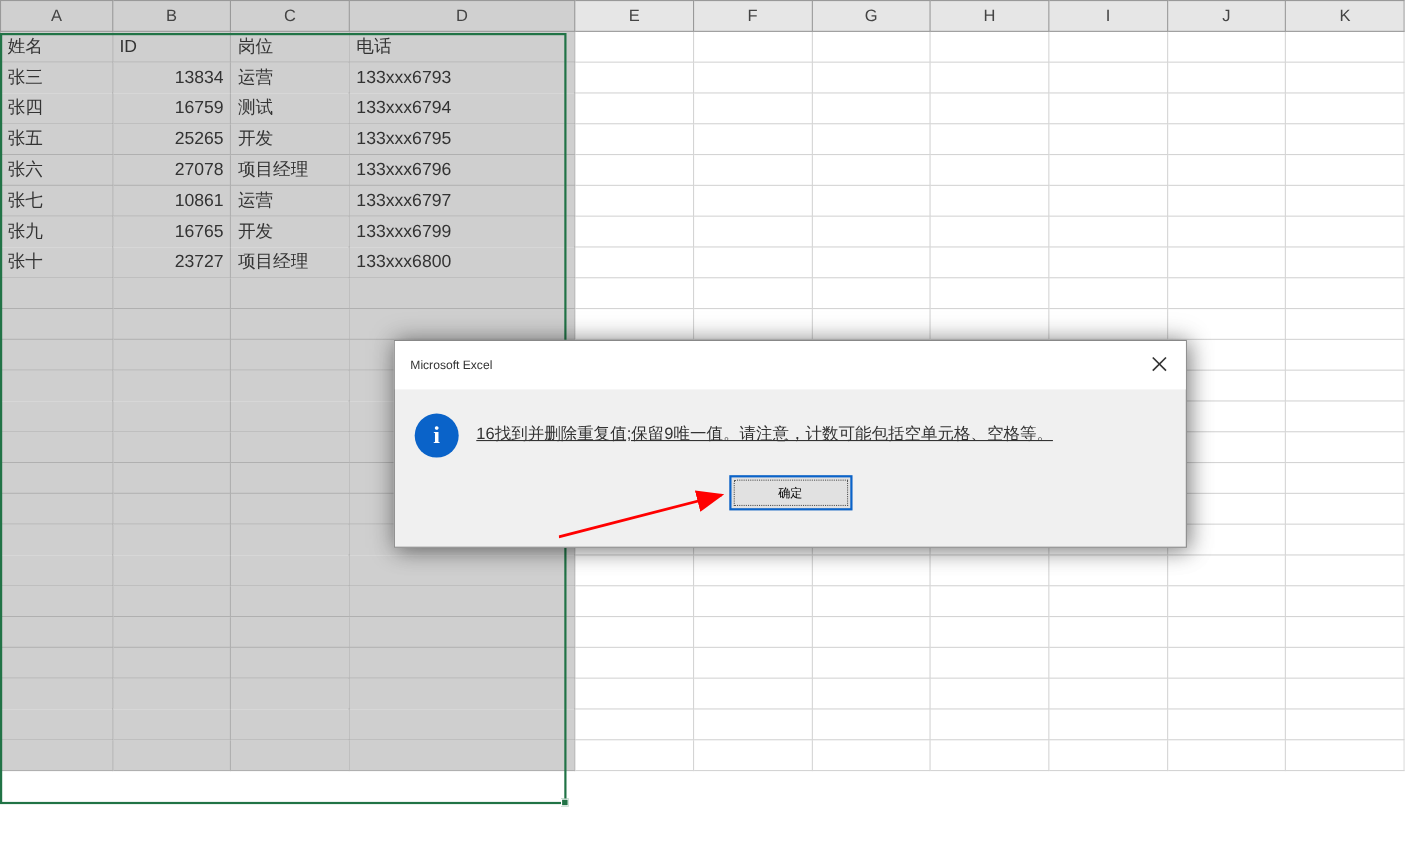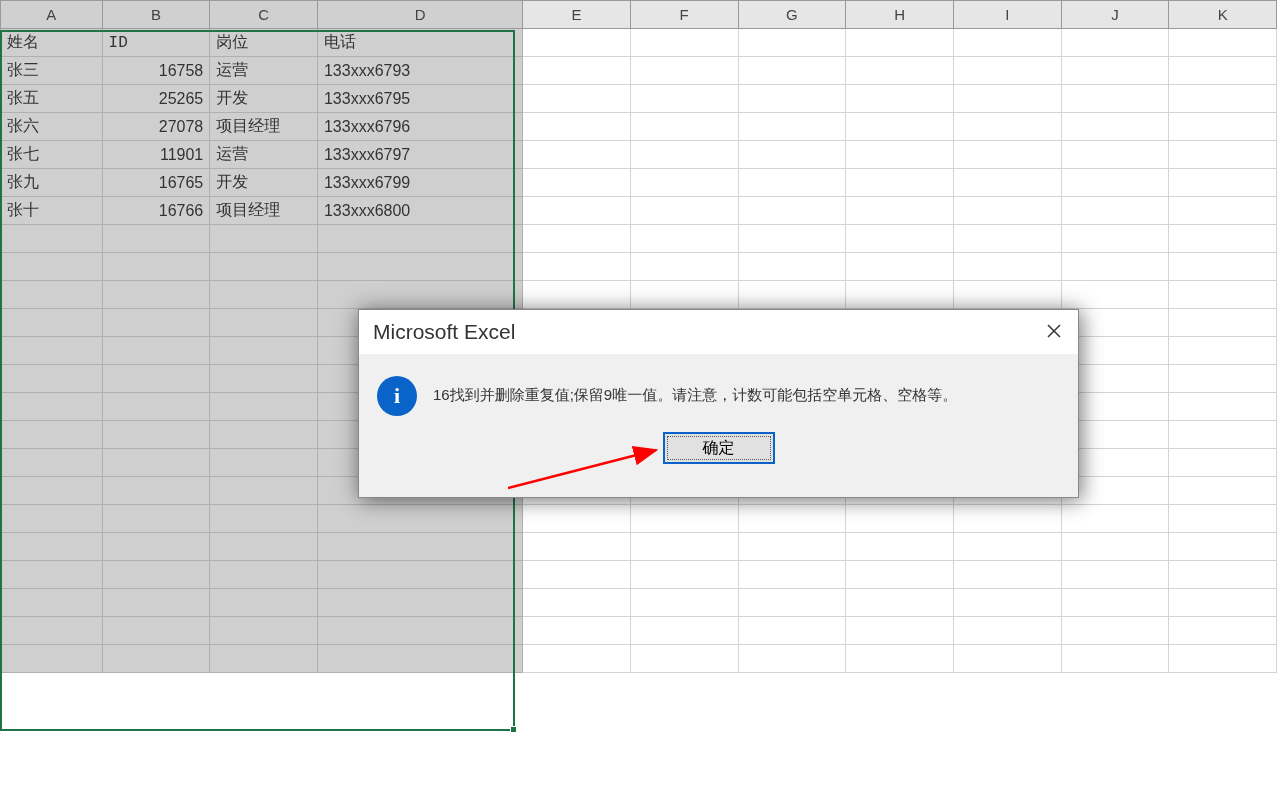--- a/index.html
+++ b/index.html
@@ -48,21 +48,20 @@
     }
     .cell.selected {
       background: #cfcfcf;
       border: 1px solid #b0b0b0;
     }
     .cell.number {
       text-align: right;
     }
     .cell.selected.header-cell {
       font-weight: normal;
-      font-family: Liberation Mono, monospace;
     }
     .col-A { width: 100px; }
     .col-B { width: 106px; }
     .col-C { width: 106px; }
     .col-D { width: 202px; }
     .col-E { width: 106px; }
     .col-F { width: 106px; }
     .col-G { width: 106px; }
     .col-H { width: 106px; }
     .col-I { width: 106px; }
@@ -112,21 +111,21 @@
     }
     .dialog-titlebar {
       display: flex;
       justify-content: space-between;
       align-items: center;
       height: 44px;
       padding: 0 14px;
       background: #fff;
     }
     .dialog-title {
-      font-size: 21px;
+      font-size: 11px;
       color: #333;
     }
     .dialog-close {
       font-size: 18px;
       color: #333;
       cursor: pointer;
       width: 20px;
       text-align: center;
     }
     .dialog-body {
@@ -147,32 +146,33 @@
       font-family: Georgia, serif;
       font-size: 22px;
       font-weight: bold;
       flex-shrink: 0;
     }
     .dialog-message {
       font-size: 15px;
       color: #333;
       line-height: 1.5;
       padding-top: 8px;
+      text-decoration: underline;
     }
     .dialog-buttons {
       display: flex;
       justify-content: center;
       padding: 6px 0 18px 0;
     }
     .ok-button {
       width: 112px;
       height: 32px;
       background: #e1e1e1;
       border: 2px solid #0a63c9;
-      font-size: 16px;
+      font-size: 11px;
       cursor: pointer;
       outline: 1px dotted #555;
       outline-offset: -5px;
     }
     
     .arrow-svg {
       position: absolute;
       left: 508px;
       top: 440px;
       z-index: 110;
@@ -207,23 +207,36 @@
         <td class="cell"></td>
         <td class="cell"></td>
         <td class="cell"></td>
         <td class="cell"></td>
         <td class="cell"></td>
         <td class="cell"></td>
         <td class="cell"></td>
       </tr>
       <tr class="data-row">
         <td class="cell selected">张三</td>
-        <td class="cell selected number">16758</td>
+        <td class="cell selected number">13834</td>
         <td class="cell selected">运营</td>
         <td class="cell selected">133xxx6793</td>
+        <td class="cell"></td>
+        <td class="cell"></td>
+        <td class="cell"></td>
+        <td class="cell"></td>
+        <td class="cell"></td>
+        <td class="cell"></td>
+        <td class="cell"></td>
+      </tr>
+      <tr class="data-row">
+        <td class="cell selected">张四</td>
+        <td class="cell selected number">16759</td>
+        <td class="cell selected">测试</td>
+        <td class="cell selected">133xxx6794</td>
         <td class="cell"></td>
         <td class="cell"></td>
         <td class="cell"></td>
         <td class="cell"></td>
         <td class="cell"></td>
         <td class="cell"></td>
         <td class="cell"></td>
       </tr>
       <tr class="data-row">
         <td class="cell selected">张五</td>
@@ -246,21 +259,21 @@
         <td class="cell"></td>
         <td class="cell"></td>
         <td class="cell"></td>
         <td class="cell"></td>
         <td class="cell"></td>
         <td class="cell"></td>
         <td class="cell"></td>
       </tr>
       <tr class="data-row">
         <td class="cell selected">张七</td>
-        <td class="cell selected number">11901</td>
+        <td class="cell selected number">10861</td>
         <td class="cell selected">运营</td>
         <td class="cell selected">133xxx6797</td>
         <td class="cell"></td>
         <td class="cell"></td>
         <td class="cell"></td>
         <td class="cell"></td>
         <td class="cell"></td>
         <td class="cell"></td>
         <td class="cell"></td>
       </tr>
@@ -272,21 +285,21 @@
         <td class="cell"></td>
         <td class="cell"></td>
         <td class="cell"></td>
         <td class="cell"></td>
         <td class="cell"></td>
         <td class="cell"></td>
         <td class="cell"></td>
       </tr>
       <tr class="data-row">
         <td class="cell selected">张十</td>
-        <td class="cell selected number">16766</td>
+        <td class="cell selected number">23727</td>
         <td class="cell selected">项目经理</td>
         <td class="cell selected">133xxx6800</td>
         <td class="cell"></td>
         <td class="cell"></td>
         <td class="cell"></td>
         <td class="cell"></td>
         <td class="cell"></td>
         <td class="cell"></td>
         <td class="cell"></td>
       </tr>

